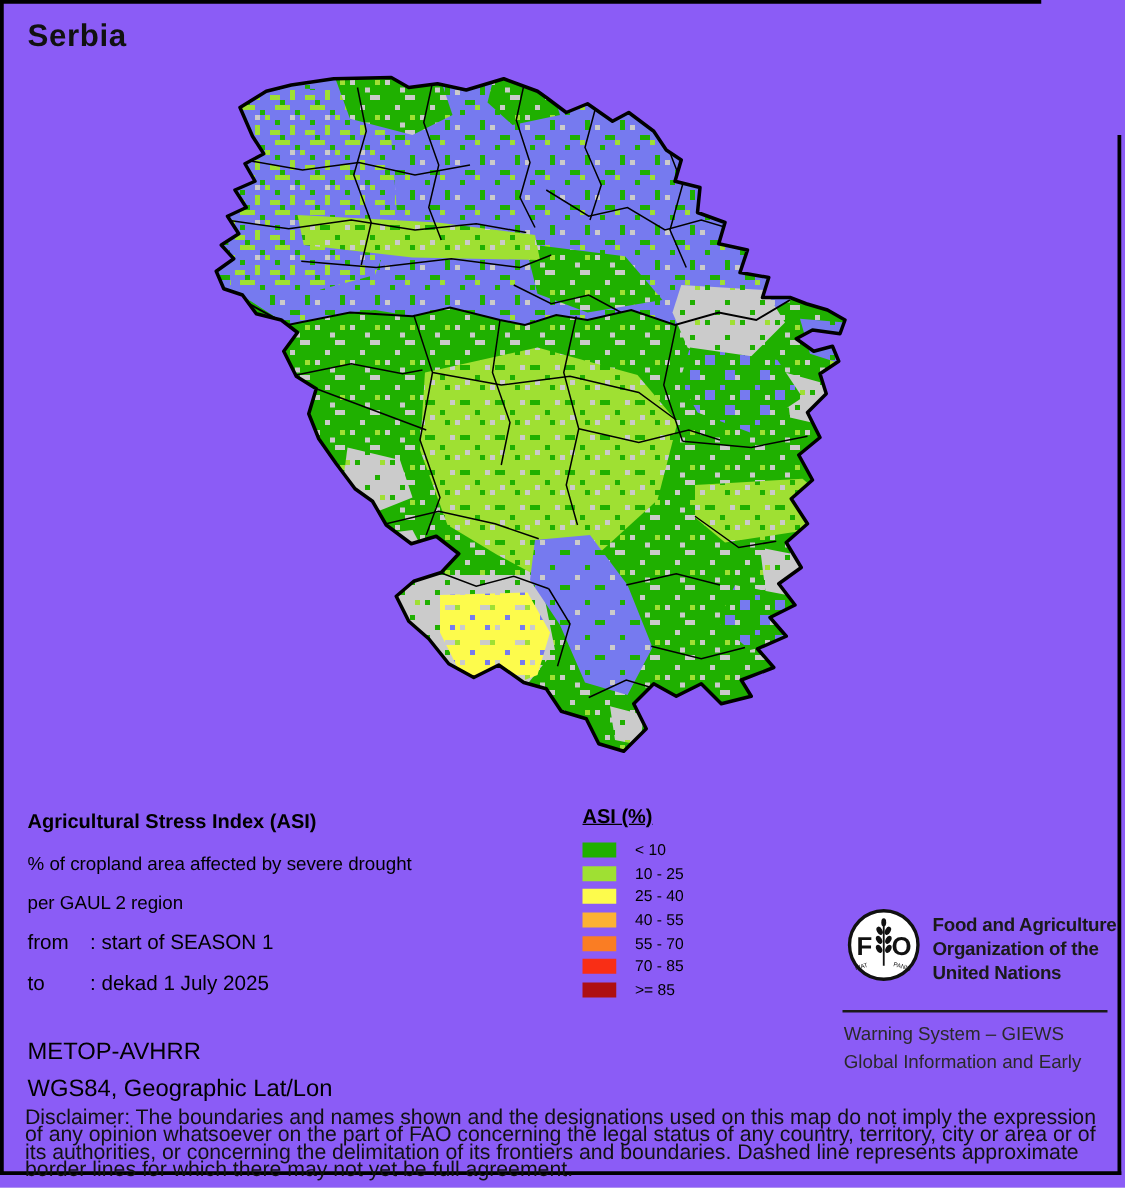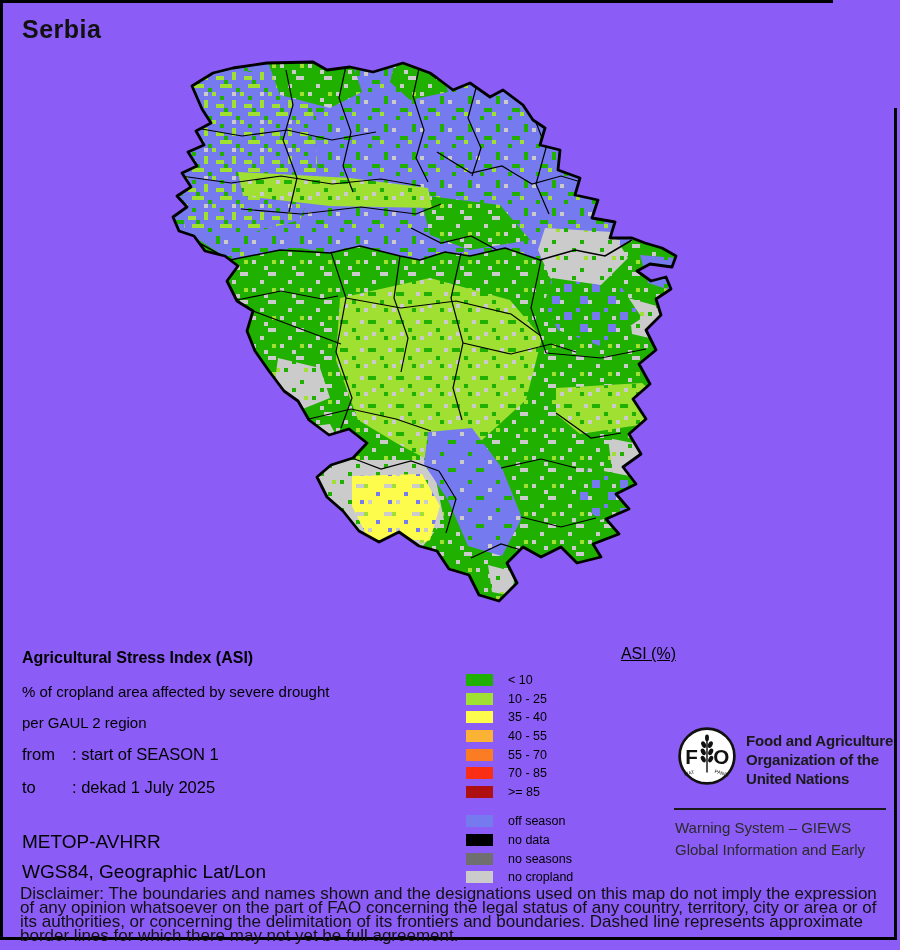--- a/index.html
+++ b/index.html
@@ -3,21 +3,21 @@
 <meta charset="utf-8">
 <style>
   * { margin:0; padding:0; box-sizing:border-box; }
   body { background:#e8e8e8; font-family:"Liberation Sans", sans-serif; }
   .canvas { position:relative; width:900px; height:950px; background:#8b5cf6; overflow:hidden; }
   .abs { position:absolute; }
   .frame { position:absolute; background:#000; }
   .page-title { left:22px; top:15px; font-size:25px; font-weight:bold; color:#111; letter-spacing:0.5px; }
   
   .legend { left:466px; top:645px; width:210px; }
-  .legend-title { font-size:16px; font-weight:normal; text-decoration:underline; margin-bottom:10px; color:#000;text-align:right; }
+  .legend-title { font-size:16px; font-weight:bold; text-decoration:underline; margin-bottom:10px; color:#000; }
   .legend-row { display:flex; align-items:center; margin-bottom:4.7px; }
   .swatch { width:27px; height:12px; flex:0 0 27px; }
   .legend-label { font-size:12.5px; color:#000; margin-left:15px; white-space:nowrap; }
   .status-group { margin-top:15px; }
   
   .info { left:22px; top:649px; width:430px; color:#000; }
   .info-heading { font-size:16px; font-weight:bold; margin-bottom:16px; }
   .info-line { font-size:15px; margin-bottom:14px; }
   .info-kv { display:flex; font-size:16.5px; margin-bottom:14px; }
   .info-kv .k { width:50px; }
@@ -196,55 +196,37 @@
       <div class="legend-row">
         <span class="swatch" style="background-color: rgb(31, 176, 0);"></span>
         <span class="legend-label">&lt; 10</span>
       </div>
       <div class="legend-row">
         <span class="swatch" style="background-color: rgb(159, 224, 51);"></span>
         <span class="legend-label">10 - 25</span>
       </div>
       <div class="legend-row">
         <span class="swatch" style="background-color: rgb(253, 251, 76);"></span>
-        <span class="legend-label">35 - 40</span>
+        <span class="legend-label">25 - 40</span>
       </div>
       <div class="legend-row">
         <span class="swatch" style="background-color: rgb(252, 178, 52);"></span>
         <span class="legend-label">40 - 55</span>
       </div>
       <div class="legend-row">
         <span class="swatch" style="background-color: rgb(250, 125, 35);"></span>
         <span class="legend-label">55 - 70</span>
       </div>
       <div class="legend-row">
         <span class="swatch" style="background-color: rgb(249, 46, 21);"></span>
         <span class="legend-label">70 - 85</span>
       </div>
       <div class="legend-row">
         <span class="swatch" style="background-color: rgb(174, 16, 17);"></span>
         <span class="legend-label">&gt;= 85</span>
-      </div>
-    </div>
-    <div class="status-group">
-      <div class="legend-row">
-        <span class="swatch" style="background-color: rgb(118, 122, 239);"></span>
-        <span class="legend-label">off season</span>
-      </div>
-      <div class="legend-row">
-        <span class="swatch" style="background-color: rgb(0, 0, 0);"></span>
-        <span class="legend-label">no data</span>
-      </div>
-      <div class="legend-row">
-        <span class="swatch" style="background-color: rgb(111, 111, 111);"></span>
-        <span class="legend-label">no seasons</span>
-      </div>
-      <div class="legend-row">
-        <span class="swatch" style="background-color: rgb(203, 203, 203);"></span>
-        <span class="legend-label">no cropland</span>
       </div>
     </div>
   </div>
 
   <div class="abs info">
     <div class="info-heading">Agricultural Stress Index (ASI)</div>
     <div class="info-line">% of cropland area affected by severe drought</div>
     <div class="info-line">per GAUL 2 region</div>
     <div class="info-kv">
       <span class="k">from</span>

